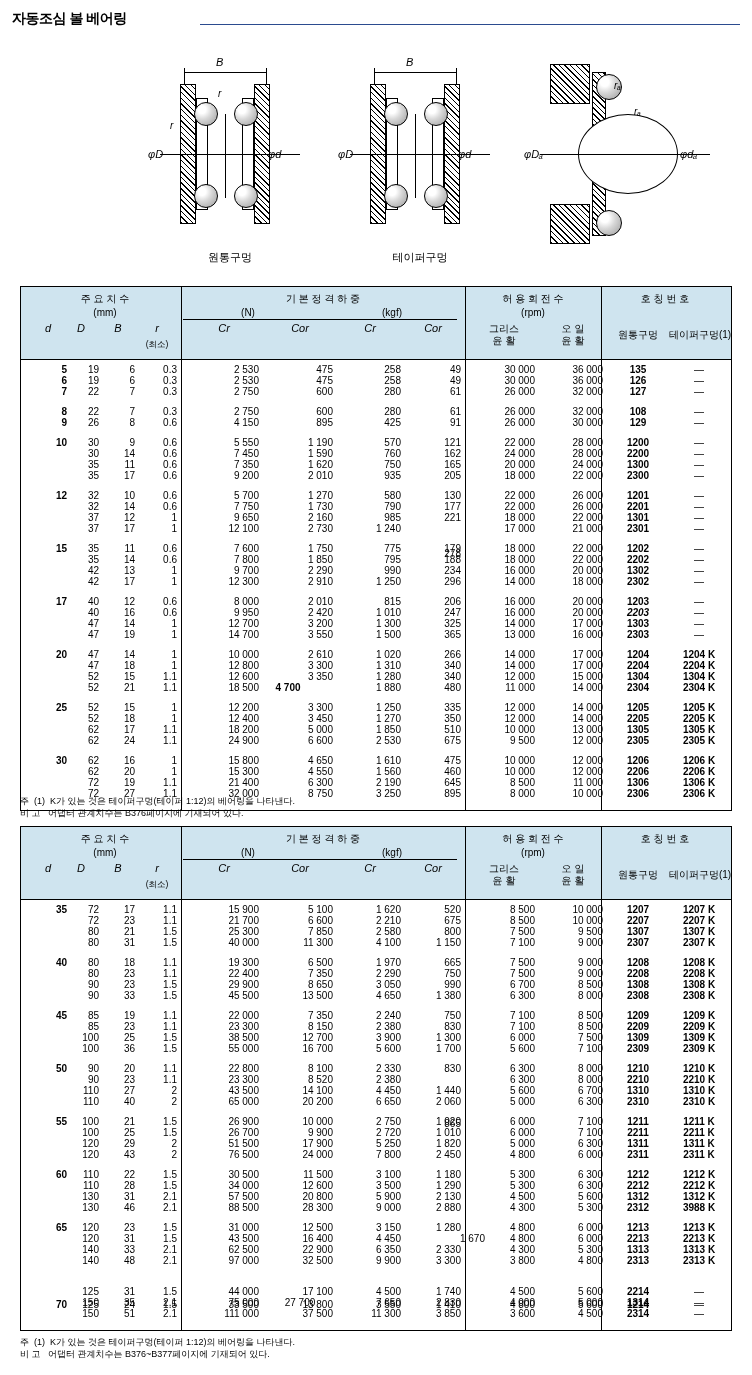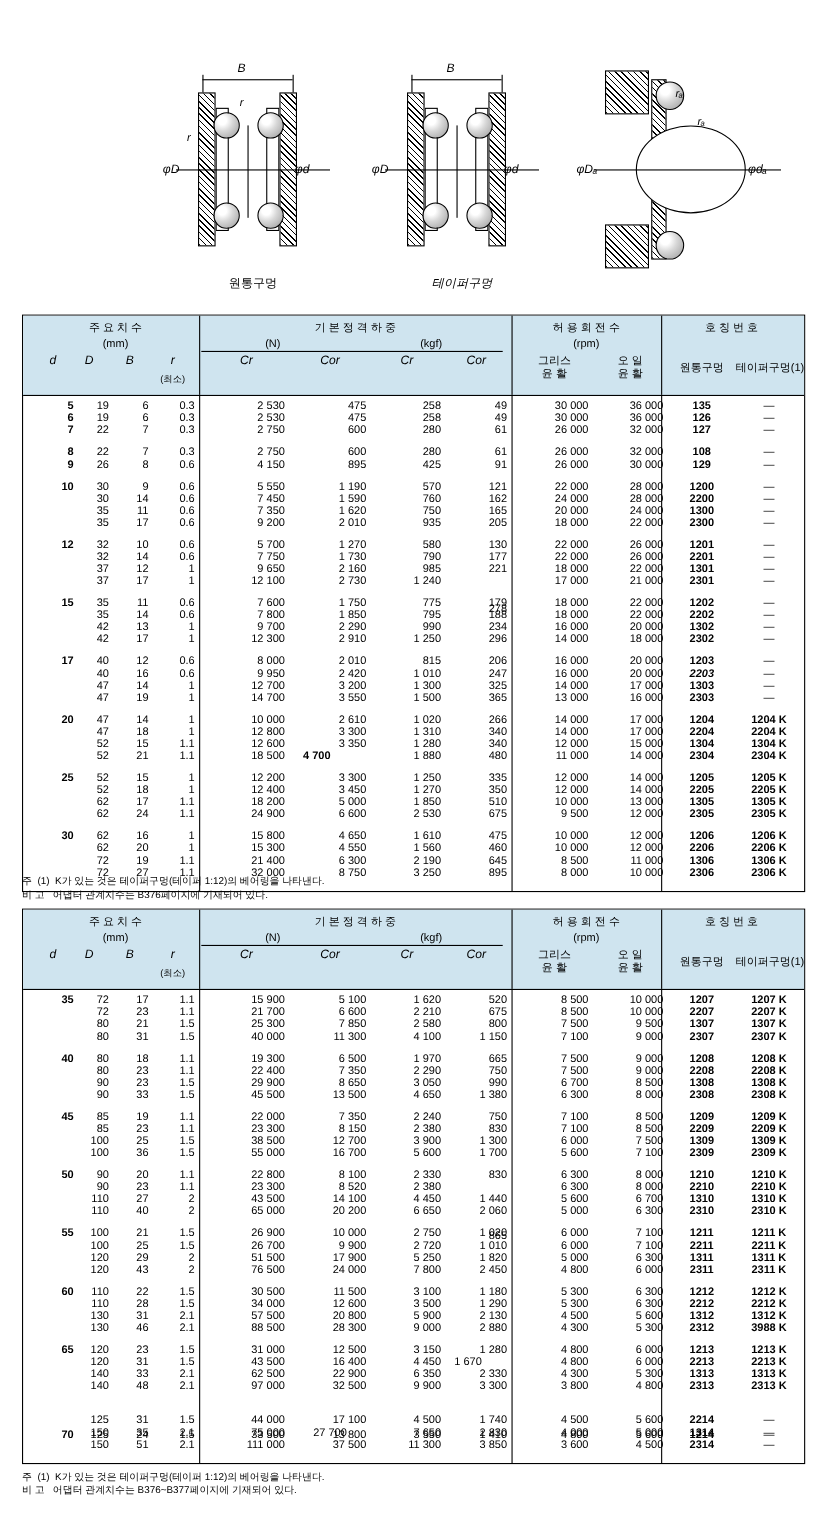--- a/index.html
+++ b/index.html
@@ -42,20 +42,24 @@
   .wm{position:absolute;left:150px;width:460px;text-align:center;pointer-events:none;}
   .wm .l1{font-size:11px;color:#b9c9d8;letter-spacing:1px;}
   .wm .l2{font-size:20px;font-weight:bold;color:#9fb8cc;letter-spacing:1px;}
   .wm .l3{font-size:10px;color:#b9c9d8;letter-spacing:1px;}
 </style>
 </head>
 <body>
 
 <div class="page">
 
+  <div class="hdr">
+    <div class="hdr-title">자동조심 볼 베어링</div>
+    <div class="hdr-rule"></div>
+  </div>
 
   <div class="figs">
 
     <div class="fig" style="left:150px;top:10px;width:160px;height:190px;">
 
       <div class="hatch" style="left:30px;top:30px;width:16px;height:140px;"></div>
       <div class="hatch" style="left:104px;top:30px;width:16px;height:140px;"></div>
 
       <div class="ol" style="left:46px;top:44px;width:12px;height:112px;background:#fff;"></div>
       <div class="ol" style="left:92px;top:44px;width:12px;height:112px;background:#fff;"></div>
@@ -91,21 +95,21 @@
       <div class="ball" style="left:84px;top:48px;width:22px;height:22px;"></div>
       <div class="ball" style="left:84px;top:130px;width:22px;height:22px;"></div>
       <div class="ctr" style="left:10px;top:100px;width:140px;"></div>
       <div class="arrowline" style="left:34px;top:18px;width:82px;"></div>
       <div class="vline" style="left:34px;top:14px;height:16px;"></div>
       <div class="vline" style="left:116px;top:14px;height:16px;"></div>
       <div class="dim" style="left:66px;top:2px;">B</div>
       <div class="vline" style="left:75px;top:60px;height:84px;"></div>
       <div class="dim" style="left:-2px;top:94px;">φD</div>
       <div class="dim" style="left:118px;top:94px;">φd</div>
-      <div class="cap" style="left:20px;top:196px;font-style:italic;">테이퍼구멍</div>
+      <div class="cap" style="left:20px;top:196px;">테이퍼구멍</div>
     </div>
 
     <div class="fig" style="left:530px;top:10px;width:190px;height:190px;">
       <div class="hatch" style="left:20px;top:10px;width:40px;height:40px;"></div>
       <div class="hatch" style="left:20px;top:150px;width:40px;height:40px;"></div>
       <div class="hatch" style="left:62px;top:18px;width:14px;height:60px;"></div>
       <div class="hatch" style="left:62px;top:122px;width:14px;height:60px;"></div>
       <div class="ol" style="left:48px;top:60px;width:100px;height:80px;border-radius:50%/50%;background:#fff;"></div>
       <div class="ball" style="left:66px;top:20px;width:24px;height:24px;"></div>
       <div class="ball" style="left:66px;top:156px;width:24px;height:24px;"></div>
@@ -978,21 +982,21 @@
           <span class="c bold" style="left: 588px; width: 58px; text-align: center;">1213</span>
           <span class="c bold" style="left: 650px; width: 56px; text-align: center;">1213 K</span>
         </div>
         <div class="row" style="position: absolute; left: 0px; right: 0px; top: 333px; height: 11px;">
           <span class="c " style="left: 42px; width: 36px; text-align: right;">120</span>
           <span class="c " style="left: 80px; width: 34px; text-align: right;">31</span>
           <span class="c " style="left: 116px; width: 40px; text-align: right;">1.5</span>
           <span class="c " style="left: 168px; width: 70px; text-align: right;">43 500</span>
           <span class="c " style="left: 246px; width: 66px; text-align: right;">16 400</span>
           <span class="c " style="left: 318px; width: 62px; text-align: right;">4 450</span>
-          <span class="c " style="left: 392px; width: 56px; ">1 670</span>
+          <span class="c " style="left: 408px; width: 56px; text-align: right;">1 670</span>
           <span class="c " style="left: 452px; width: 62px; text-align: right;">4 800</span>
           <span class="c " style="left: 522px; width: 60px; text-align: right;">6 000</span>
           <span class="c bold" style="left: 588px; width: 58px; text-align: center;">2213</span>
           <span class="c bold" style="left: 650px; width: 56px; text-align: center;">2213 K</span>
         </div>
         <div class="row" style="position: absolute; left: 0px; right: 0px; top: 344px; height: 11px;">
           <span class="c " style="left: 42px; width: 36px; text-align: right;">140</span>
           <span class="c " style="left: 80px; width: 34px; text-align: right;">33</span>
           <span class="c " style="left: 116px; width: 40px; text-align: right;">2.1</span>
           <span class="c " style="left: 168px; width: 70px; text-align: right;">62 500</span>

